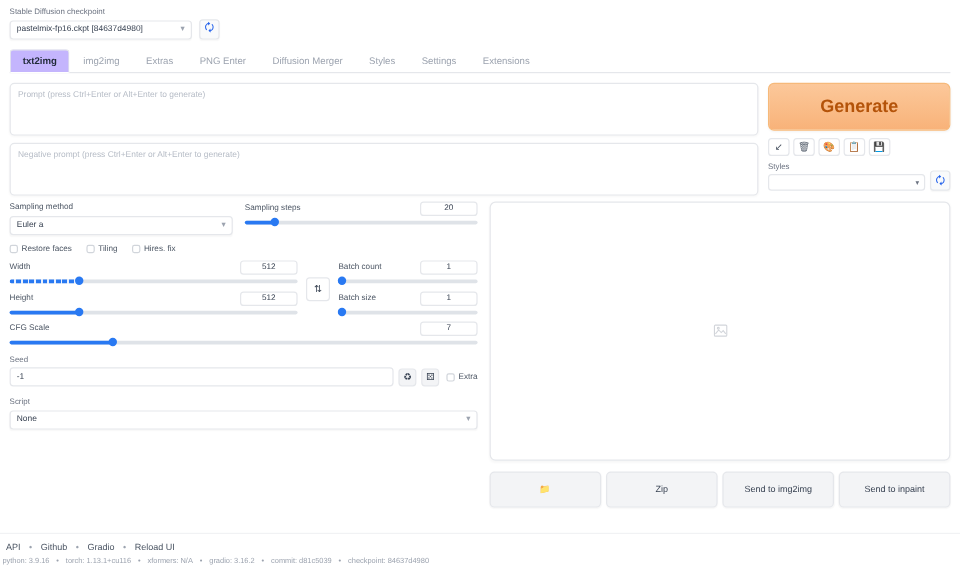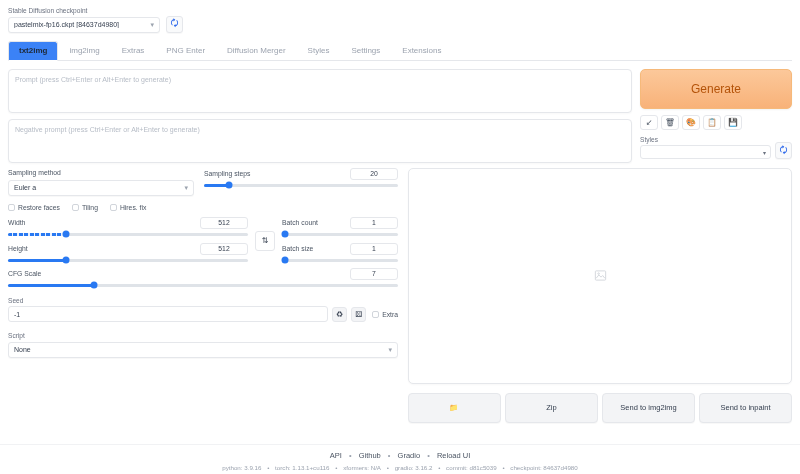--- a/index.html
+++ b/index.html
@@ -35,37 +35,37 @@
   
   .tabs {
     margin-top: 9px; display: flex; align-items: flex-end; gap: 0;
     border-bottom: 1px solid #e5e7eb; height: 19px; position: relative;
   }
   .tab {
     padding: 3px 10px 4px 10px; font-size: 8px; color: #9ca3af; line-height: 11px;
     border: 1px solid transparent; border-radius: 3px 3px 0 0; position: relative; top: 1px;
   }
   .tab.active {
-    color: #1f2937; font-weight: bold; background: #3b82f6;
+    color: #1f2937; font-weight: bold; background: #c4b5fd;
     border: 1px solid #e5e7eb; border-bottom: 1px solid #fff;
   }
 
   
   .panel-main { display: flex; gap: 8px; margin-top: 8px; }
   .prompt-col { flex: 1; display: flex; flex-direction: column; gap: 6px; }
   .textarea-box {
     border: 1px solid #e5e7eb; border-radius: 4px; background: #fff; height: 44px;
     padding: 5px 6px; font-size: 7px; color: #b6bcc6; line-height: 10px;
     box-shadow: 0 1px 2px rgba(0,0,0,.03);
   }
   .gen-col { width: 152px; display: flex; flex-direction: column; }
   .generate-btn {
     height: 40px; border-radius: 5px; border: 1px solid #f6b97a;
     background: linear-gradient(180deg,#fcc89a 0%,#f8b279 100%);
-    color: #b45309; font-size: 12px; font-weight: normal;
+    color: #b45309; font-size: 15px; font-weight: bold;
     display: flex; align-items: center; justify-content: center;
     box-shadow: 0 1px 2px rgba(0,0,0,.05);
   }
   .tool-row { display: flex; gap: 3px; margin-top: 6px; }
   .tool-btn {
     width: 18px; height: 15px; border: 1px solid #e5e7eb; border-radius: 3px; background: #fff;
     display: flex; align-items: center; justify-content: center; font-size: 8px; color: #4b5563;
   }
   .styles-row { display: flex; align-items: flex-end; gap: 4px; margin-top: 5px; }
   .styles-wrap { flex: 1; }
@@ -136,21 +136,21 @@
   .out-btn-row { display: flex; gap: 4px; margin-top: 9px; }
   .out-btn {
     flex: 1; height: 30px; border: 1px solid #e5e7eb; border-radius: 4px; background: #f3f4f6;
     display: flex; align-items: center; justify-content: center; text-align: center;
     font-size: 7.5px; color: #374151; line-height: 10px; padding: 0 2px;
     box-shadow: 0 1px 1px rgba(0,0,0,.03);
   }
 
   
   .footer {
-    position: absolute; left: 0; right: 0; bottom: 3px; text-align: center;
+    position: absolute; left: 0; right: 0; bottom: 3px; 
     border-top: 1px solid #f1f2f4; padding-top: 6px;
   }
   .foot-links { font-size: 7.5px; color: #4b5563; }
   .foot-links a { color: #4b5563; text-decoration: none; margin: 0 5px; }
   .foot-dot { color: #9ca3af; }
   .foot-ver { font-size: 6.2px; color: #9ca3af; margin-top: 4px; }
   .foot-ver span { margin: 0 2px; }
 </style>
 </head>
 <body>

